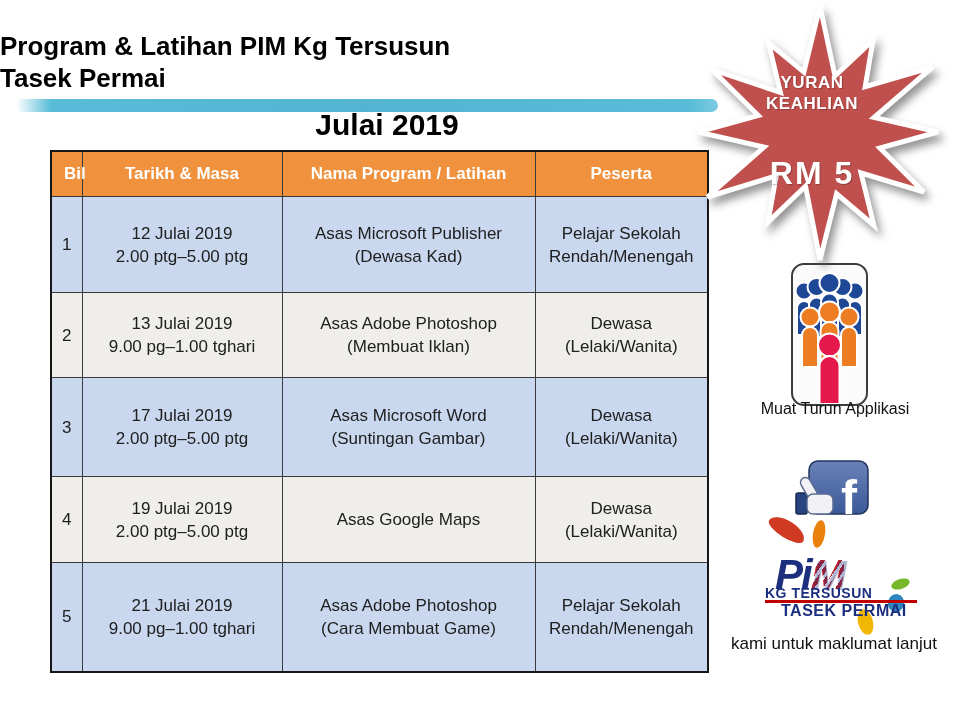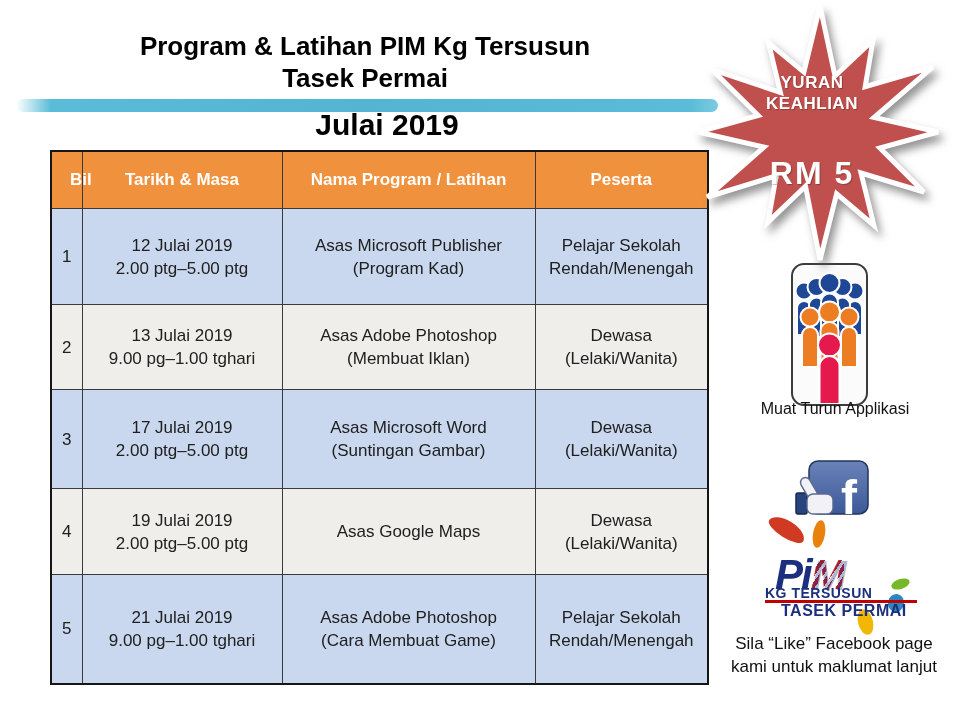--- a/index.html
+++ b/index.html
@@ -6,35 +6,35 @@
     --header-orange:#F0913E; --row-blue:#C9D8EE; --row-gray:#EFEEEB;
     --star-red:#C0504D; --band-teal:#5ABCD8; --logo-blue:#1B2F7E;
   }
   *{margin:0;padding:0;box-sizing:border-box;}
   html,body{background:#888;}
   .slide{
     position:relative;width:960px;height:720px;background:#fff;overflow:hidden;
     font-family:"Liberation Sans", sans-serif;color:#1a1a1a;margin:0 auto;
   }
   
-  .title-block{position:absolute;left:0;top:30px;width:730px;text-align:center;z-index:2;}
+  .title-block{position:absolute;left:0;top:30px;width:730px;z-index:2;}
   .title-line{font-size:26px;font-weight:bold;color:#000;line-height:32px;letter-spacing:0px;}
   .title-date{position:absolute;left:0;top:108px;width:730px;text-align:center;
     font-size:30px;font-weight:bold;color:#000;z-index:2;padding-left:44px;}
   .teal-band{position:absolute;left:16px;top:99px;width:702px;height:13px;z-index:1;
     border-radius:7px;
     background:linear-gradient(90deg, rgba(90,188,216,0) 0%, var(--band-teal) 5%, #54b4d2 50%, var(--band-teal) 96%, #7ccbe2 100%);}
   
   table.schedule{position:absolute;left:50px;top:150px;width:657px;table-layout:fixed;
     border-collapse:collapse;z-index:3;}
   table.schedule col.c-bil{width:31px;} table.schedule col.c-tarikh{width:200px;}
   table.schedule col.c-program{width:253px;} table.schedule col.c-peserta{width:173px;}
   table.schedule th, table.schedule td{border:1.5px solid #3a3a3a;text-align:center;vertical-align:middle;}
   table.schedule{border:2.5px solid #161616;}
-  table.schedule th{background:var(--header-orange);color:#fff;font-size:17px;font-weight:bold;height:31px;padding:18px;}
+  table.schedule th{background:var(--header-orange);color:#fff;font-size:17px;font-weight:bold;height:31px;padding:12px;}
   table.schedule td{font-size:17px;line-height:23px;color:#202020;padding:4px;}
   tr.row-odd td{background:var(--row-blue);}
   tr.row-even td{background:var(--row-gray);}
   tr.r1{height:96px;} tr.r2{height:85px;} tr.r3{height:99px;} tr.r4{height:86px;} tr.r5{height:109px;}
   td .line:empty{display:none;}
   
   .star-wrap{position:absolute;left:682px;top:0px;width:280px;height:272px;z-index:5;}
   .star-wrap svg{filter:drop-shadow(4px 6px 4px rgba(90,90,90,0.65));}
   .badge-text{position:absolute;left:702px;top:72px;width:220px;text-align:center;z-index:6;color:#fff;}
   .badge-l{font-size:17px;font-weight:bold;line-height:21px;letter-spacing:0.5px;text-shadow:1px 1px 1px rgba(0,0,0,0.25);text-align:center;}
@@ -98,21 +98,21 @@
     </thead>
     <tbody>
       <tr class="row-odd r1">
         <td>1</td>
         <td>
           <div class="line">12 Julai 2019</div>
             <div class="line">2.00 ptg–5.00 ptg</div>
           </td>
         <td>
           <div class="line">Asas Microsoft Publisher</div>
-            <div class="line">(Program Kad)</div>
+            <div class="line">(Dewasa Kad)</div>
           </td>
         <td>
           <div class="line">Pelajar Sekolah</div>
             <div class="line">Rendah/Menengah</div>
           </td>
       </tr>
       <tr class="row-even r2">
         <td>2</td>
         <td>
           <div class="line">13 Julai 2019</div>
@@ -261,17 +261,16 @@
     <span class="petal petal-green"></span>
     <span class="petal petal-blue"></span>
     <span class="petal petal-yellow"></span>
     <div class="logo-word"><span>Pi</span><span class="logo-m">M</span></div>
     <div class="logo-kg">KG TERSUSUN</div>
     <div class="logo-underline"></div>
     <div class="logo-tasek">TASEK PERMAI</div>
   </div>
 
   <div class="like-text">
-    <div>Sila “Like” Facebook page</div>
     <div>kami untuk maklumat lanjut</div>
   </div>
 
 </div>
 
 </body></html>

